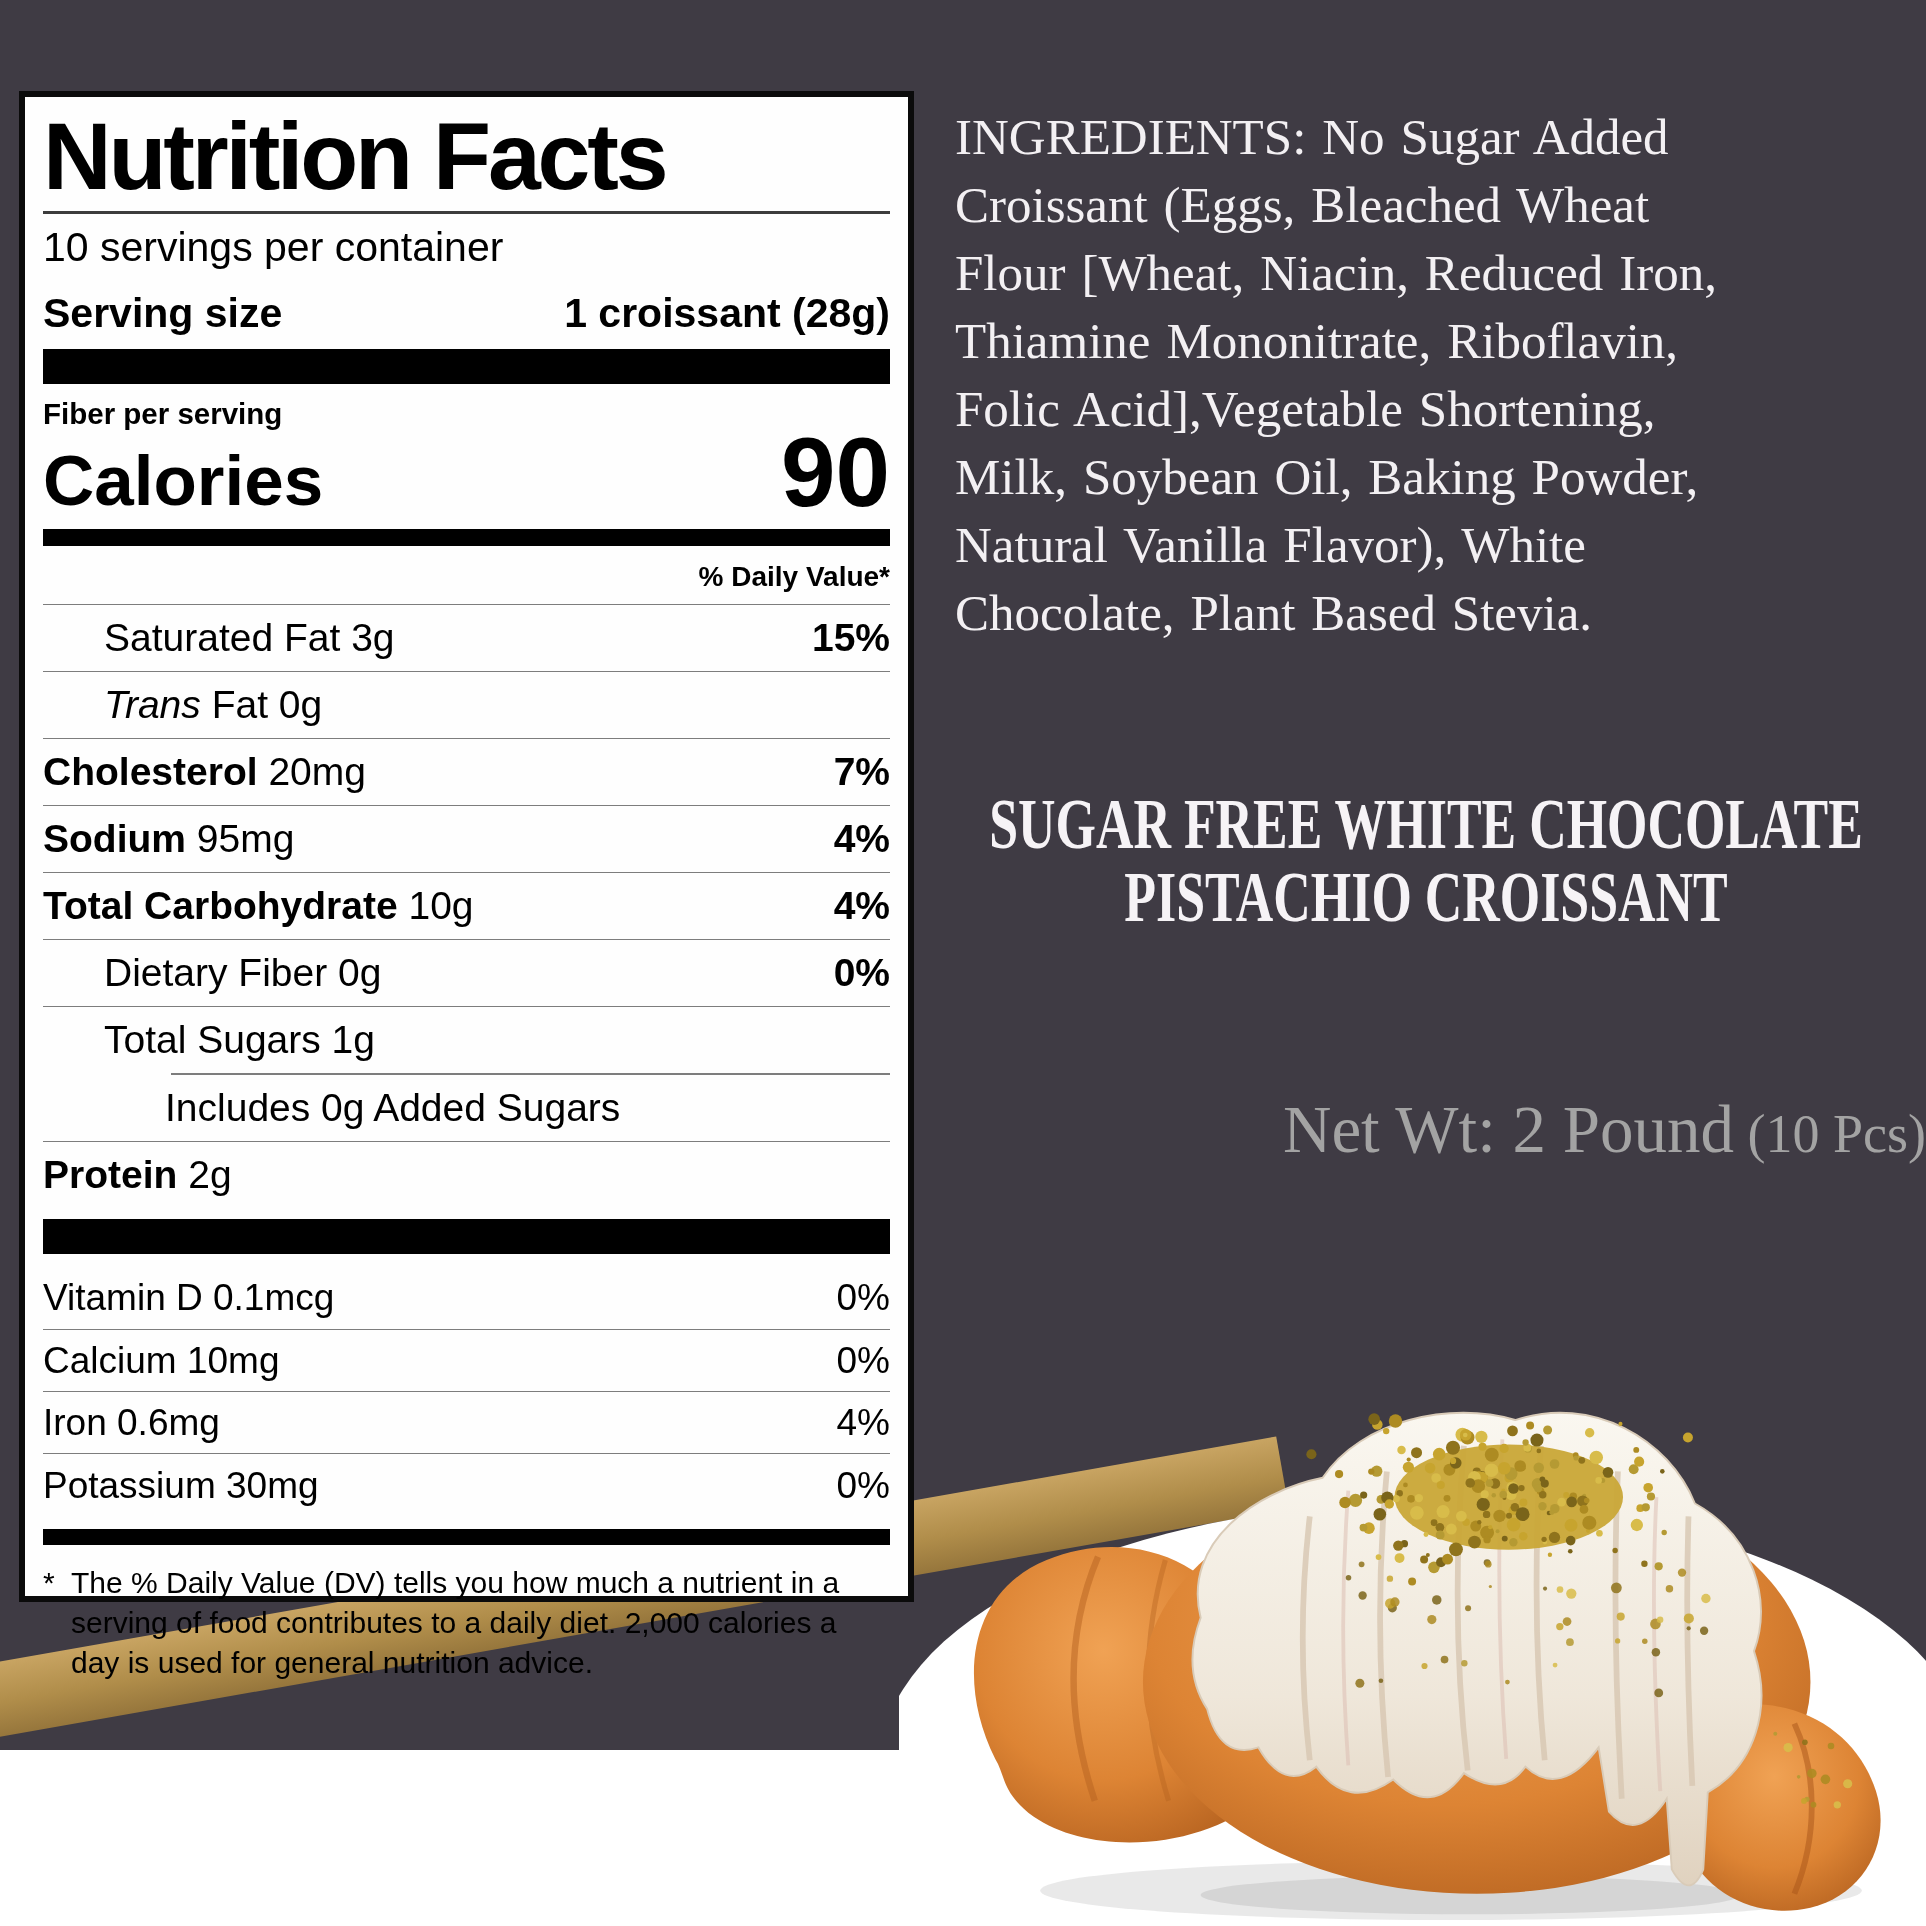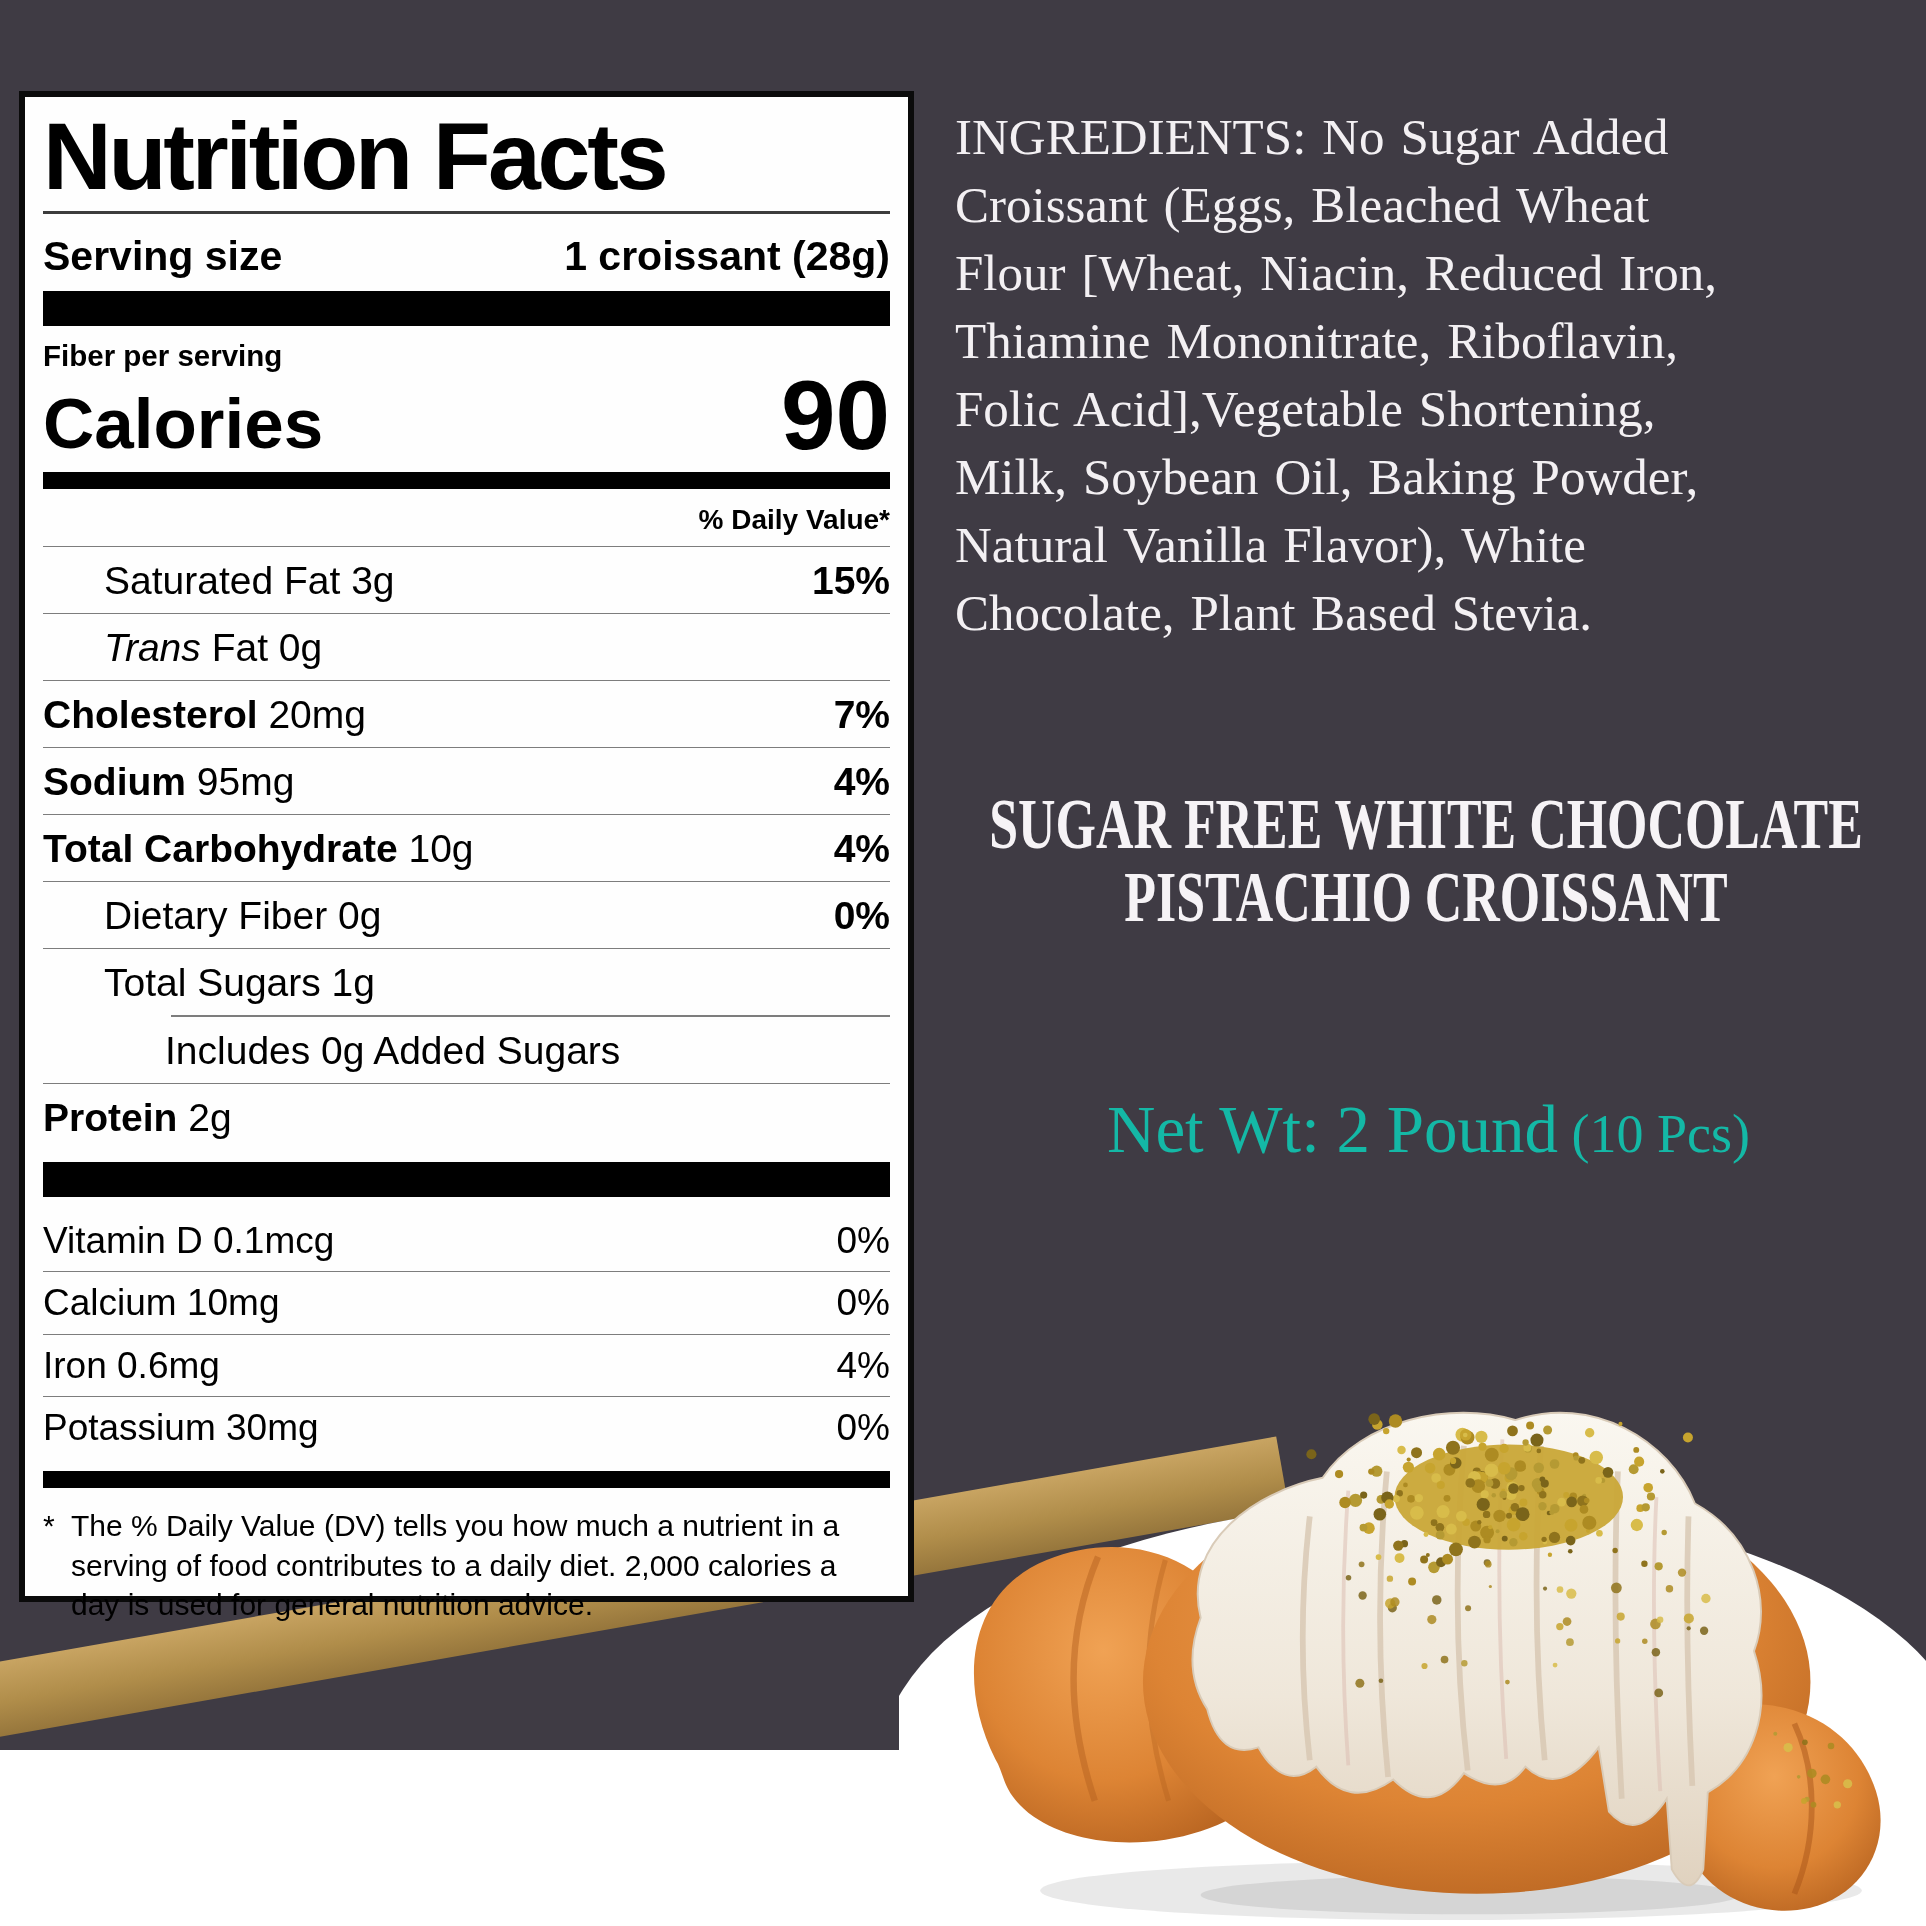--- a/index.html
+++ b/index.html
@@ -43,22 +43,22 @@
   .fstar{width:28px;flex:0 0 28px;}
 
   
   .ingredients{position:absolute;left:955px;top:95px;width:971px;z-index:5;
                font-family:"Liberation Serif", serif;font-size:51px;line-height:68px;
                color:#F3F0F3;white-space:pre-line;word-spacing:3.2px;margin-top:8px;}
   .product-name{position:absolute;left:925px;top:787px;width:1002px;z-index:5;
                 text-align:center;color:#F6F3F6;font-family:"Liberation Serif", serif;
                 font-weight:bold;font-size:59px;line-height:1.02;
                 transform:scale(0.88,1.22);transform-origin:center top;white-space:nowrap;}
-  .netwt{position:absolute;left:931px;top:1091px;width:995px;z-index:5;text-align:center;
-         color:#14b8a6;font-family:"Liberation Serif", serif;font-size:67px;white-space:nowrap;}
+  .netwt{position:absolute;left:931px;top:1091px;width:995px;z-index:5;text-align:right;
+         color:#a3a3a3;font-family:"Liberation Serif", serif;font-size:67px;white-space:nowrap;}
   .netwt .sub{font-size:54px;}
 </style>
 </head>
 <body>
 
 <div class="canvas">
 
   <div class="gold-band"></div>
   <div class="white-strip"></div>
 
@@ -348,20 +348,21 @@
           <circle cx="1365.2" cy="600.6" r="3.1" fill="#B59A33" opacity="0.9"></circle>
           <circle cx="1401.6" cy="667.9" r="2.8" fill="#B59A33" opacity="0.9"></circle>
           <circle cx="1385.2" cy="622.3" r="7.2" fill="#D8BC4A" opacity="0.9"></circle>
         </g>
     </svg>
   </div>
 
   <div class="nf">
     <div class="nf-title">Nutrition Facts</div>
     <div class="rule1"></div>
+    <div class="servings">10 servings per container</div>
     <div class="ssrow">
       <span>Serving size</span>
       <span>1 croissant (28g)</span>
     </div>
     <div class="bar-thick"></div>
     <div class="aps">Fiber per serving</div>
     <div class="calrow">
       <span class="calword">Calories</span>
       <span class="calnum">90</span>
     </div>

